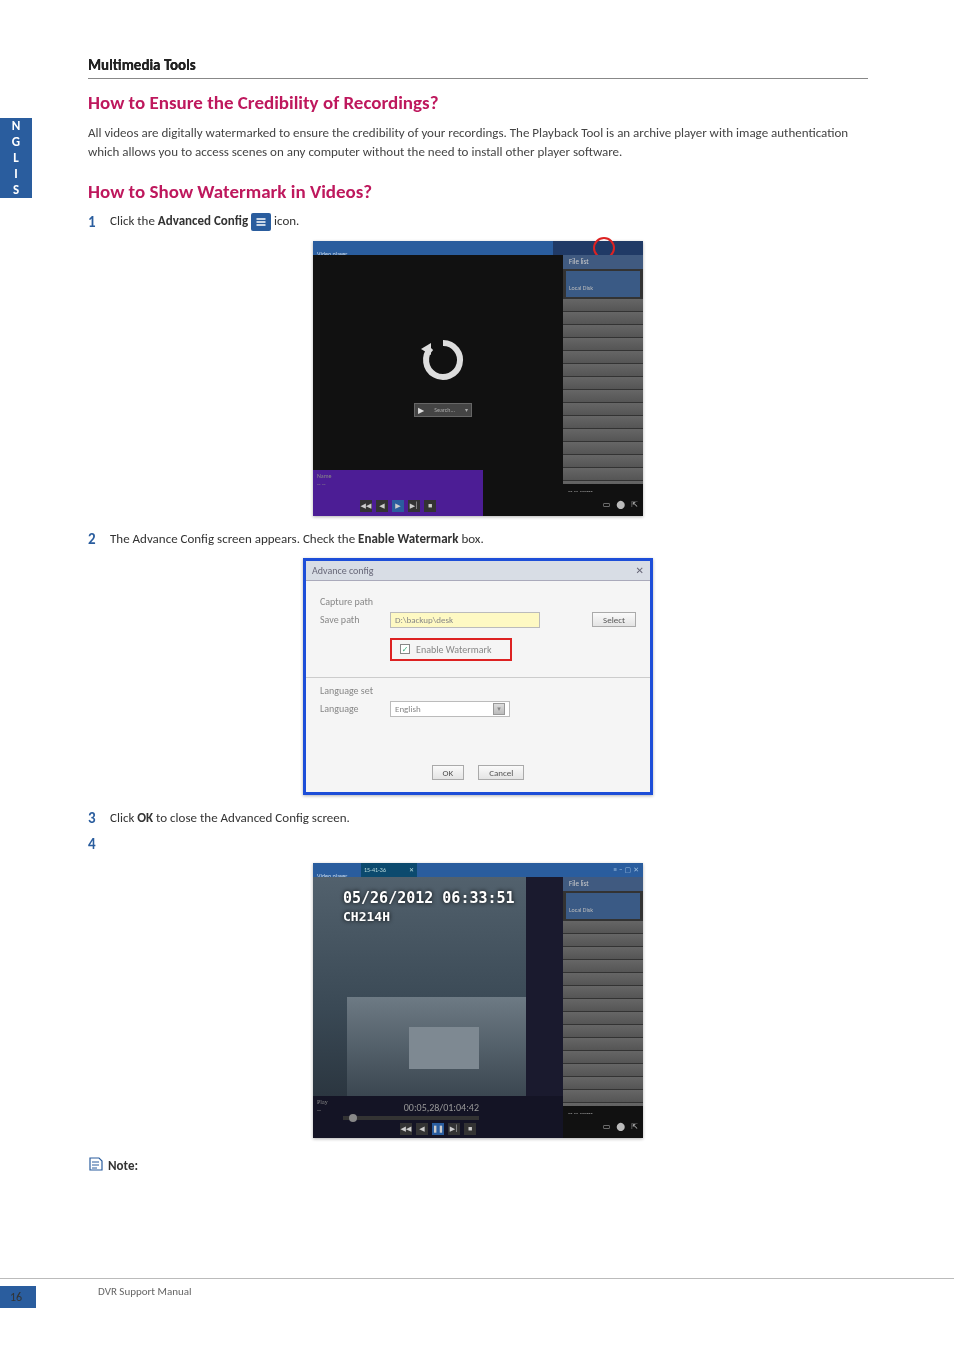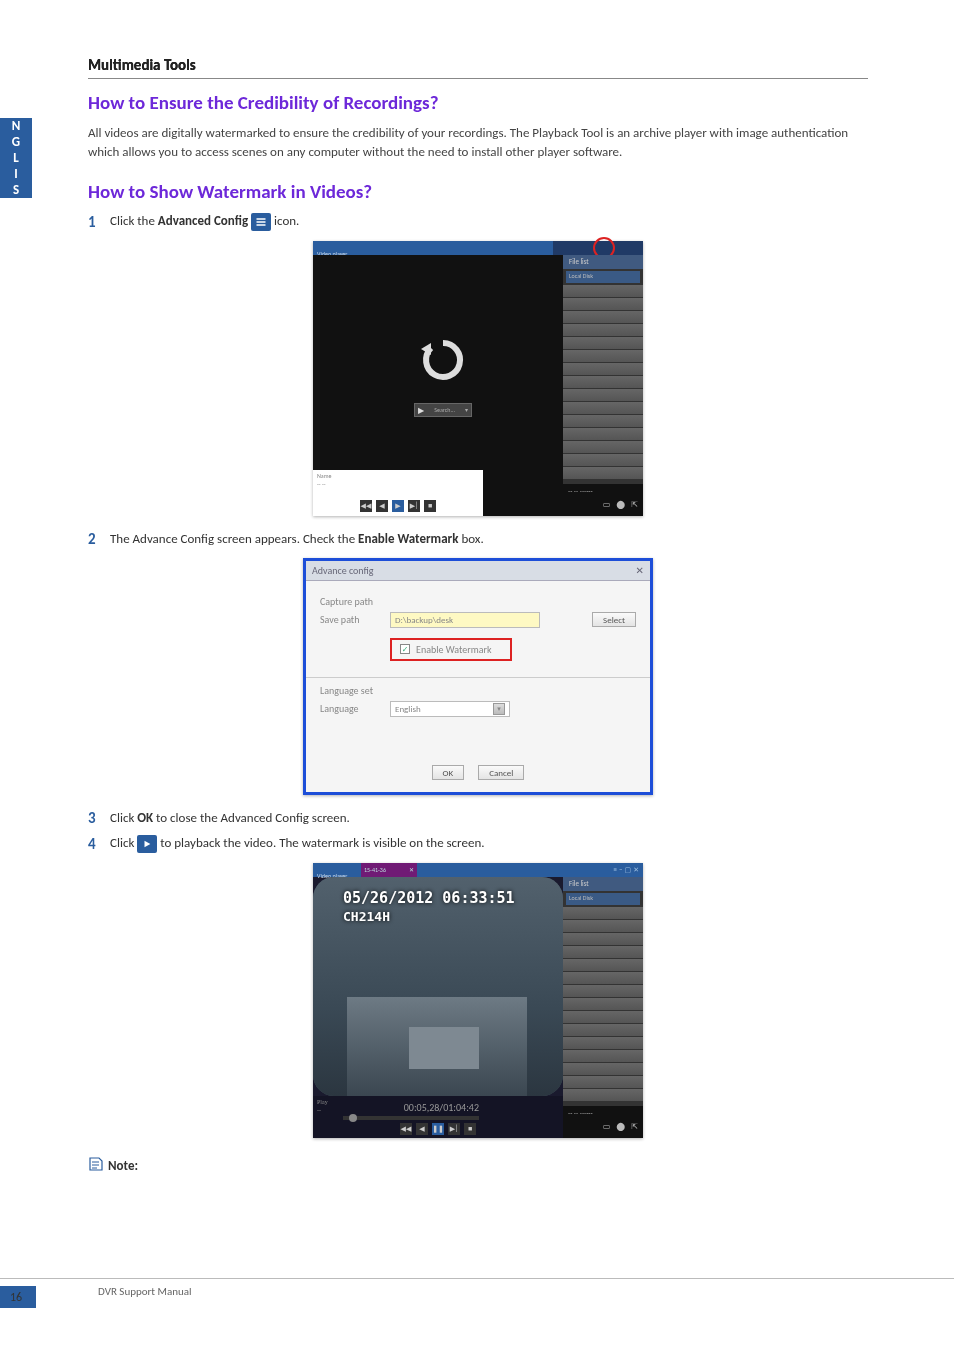--- a/index.html
+++ b/index.html
@@ -40,21 +40,21 @@
     color: #222;
     margin-bottom: 4px;
     text-shadow: 0 0 0 #000;
   }
   .hr {
     border: 0;
     border-top: 1.5px solid #888;
     margin-bottom: 12px;
   }
   h2.blue {
-    color: #6d28d9;
+    color: #be185d;
     font-weight: bold;
     font-size: 19px;
     margin-bottom: 10px;
   }
   p.body {
     font-size: 13px;
     color: #444;
     line-height: 1.45;
     margin-bottom: 18px;
   }
@@ -71,28 +71,28 @@
     margin: 10px auto 14px auto;
     box-shadow: 0 1px 3px rgba(0,0,0,0.3);
   }
   .shot1 { width: 330px; height: 275px; background:#1a1a2e; position:relative; }
   .s1-topbar { height:14px; background:#2a5d9e; position:relative;}
   .s1-topbar-right { position:absolute; right:0; top:0; width:90px; height:14px; background:#203a66; }
   .circle { position:absolute; top:-4px; right:28px; width:22px; height:22px; border:2px solid #d22; border-radius:50%; }
   .s1-left { position:absolute; left:0; top:14px; width:250px; height:261px; background:#111; }
   .s1-right { position:absolute; right:0; top:14px; width:80px; bottom:0; background:#333; }
   .s1-tabline { height:14px; background:#405a80; font-size:7px; color:#ccc; padding:2px 6px; }
-  .s1-entry { height:12px; background:#3a5a85; margin:2px 3px 0 3px; font-size:6px; color:#bbb; padding:1px 3px;}
+  .s1-entry { height:12px; background:#3a5a85; margin:2px 3px 0 3px; font-size:6px; color:#bbb; padding:13px 3px;}
   .s1-rows { margin-top:2px;}
   .s1-row { height:12px; background:linear-gradient(#666,#555); margin:0 0 1px 0; }
   .s1-video { position:absolute; left:70px; top:80px; width:120px; height:110px;  }
   .s1-arrow-circle { width:50px; height:50px; margin:0 auto; position:relative;}
   .s1-arrow-circle svg { width:50px; height:50px; }
   .s1-chip { margin:18px auto 0; width:58px; height:14px; background:#444; border:1px solid #666; font-size:6px; color:#aaa; display:flex; align-items:center; justify-content:space-between; padding:0 3px;}
-  .s1-bottom { position:absolute; bottom:0; left:0; right:80px; height:46px; background:#ffffff;}
+  .s1-bottom { position:absolute; bottom:0; left:0; right:80px; height:46px; background:#4c1d95;}
   .s1-meta { position:absolute; left:4px; bottom:28px; font-size:6px; color:#888; line-height:1.2;}
   .s1-controls { position:absolute; bottom:4px; left:50%; transform:translateX(-50%); display:flex; gap:4px;}
   .ctrl { width:12px; height:12px; background:#333; display:flex; align-items:center; justify-content:center; color:#ccc; font-size:7px;}
   .ctrl.play { background:#2a5d9e; }
   .s1-right-bot { position:absolute; right:0; bottom:0; width:80px; height:32px; background:#111; }
   .s1-rb-row { display:flex; gap:3px; padding:3px 5px; font-size:7px; color:#aaa;}
   .s1-rb-icons { display:flex; gap:6px; padding:0 5px; font-size:8px; color:#bbb; justify-content:flex-end;}
   
   .shot2 { width: 350px; border:3px solid #1d4ed8; background:#f5f5f5; font-size:10px; color:#888; }
   .s2-title { background:#d8dde5; color:#667; padding:3px 6px; font-size:10px; display:flex; justify-content:space-between; border-bottom:1px solid #aab;}
@@ -103,24 +103,24 @@
   .s2-btn { border:1px solid #aaa; background:linear-gradient(#fafafa,#e4e4e4); font-size:9px; padding:1px 10px; color:#555;}
   .s2-check-row { margin:6px 0 10px 70px; border:2px solid #d22; padding:3px 8px; display:inline-flex; align-items:center; gap:6px; width:122px; }
   .s2-check { width:10px; height:10px; border:1px solid #888; background:#fff; display:flex; align-items:center; justify-content:center; font-size:8px; color:#3a7; }
   .s2-hr { border-top:1px solid #ccc; margin:6px -14px; }
   .s2-select { flex:0 0 120px; border:1px solid #bbb; background:#fff; height:16px; font-size:9px; padding:1px 4px; display:flex; align-items:center; justify-content:space-between;}
   .s2-select .sarr { width:12px; height:12px; background:linear-gradient(#ddd,#bbb); border:1px solid #999; font-size:7px; display:flex;align-items:center;justify-content:center;}
   .s2-footer { display:flex; gap:14px; justify-content:center; padding:10px 0 6px; }
   
   .shot3 { width:330px; height:275px; background:#1a1a2e; position:relative;}
   .s3-topbar { height:14px; background:#2a5d9e; position:relative;}
-  .s3-tab { position:absolute; left:48px; top:0; height:14px; width:56px; background:#701a75; font-size:6px; color:#bdd; display:flex;align-items:center;justify-content:space-between;padding:0 3px;}
+  .s3-tab { position:absolute; left:48px; top:0; height:14px; width:56px; background:#0c4a6e; font-size:6px; color:#bdd; display:flex;align-items:center;justify-content:space-between;padding:0 3px;}
   .s3-tr { position:absolute; right:0; top:0; width:40px; height:14px; display:flex; gap:2px; align-items:center; justify-content:flex-end; padding-right:4px;}
   .s3-tr span{font-size:7px;color:#9bd;}
-  .s3-left { position:absolute; left:0; top:14px; width:250px; bottom:42px; background:#3b4a55; overflow:hidden;border-radius:21px;}
+  .s3-left { position:absolute; left:0; top:14px; width:213px; bottom:42px; background:#3b4a55; overflow:hidden;}
   .s3-left .building { position:absolute; inset:0; background:
      linear-gradient(180deg,#52616d 0%,#3a4955 60%, #2b3640 100%);
   }
   .s3-wm { position:absolute; left:30px; top:12px; color:#fff; text-shadow:0 0 4px #000; font-family: monospace;}
   .s3-wm .ts { font-size:15px; font-weight:bold;}
   .s3-wm .cam { font-size:13px; font-weight:bold; margin-top:2px;}
   .s3-floor { position:absolute; left:34px; top:120px; width:180px; height:100px;
     background: linear-gradient(#6d7a84,#3a4650); }
   .s3-block { position:absolute; left:96px; top:150px; width:70px; height:42px; background:#7e8992; }
   .s3-right { position:absolute; right:0; top:14px; width:80px; bottom:0; background:#333;}
@@ -287,29 +287,20 @@
 
   <div class="step">
     <span class="step-num">3</span>
     <span class="step-text">
       <span>Click </span><b>OK</b><span> to close the Advanced Config screen.</span>
     </span>
   </div>
 
   <div class="step">
     <span class="step-num">4</span>
-    <span class="step-text">
-      <span>Click </span>
-      <span class="icon-box play">
-        <svg viewBox="0 0 12 12" width="10" height="10">
-            <polygon points="3,2 10,6 3,10" fill="#fff"></polygon>
-          </svg>
-      </span>
-      <span> to playback the video. The watermark is visible on the screen.</span>
-    </span>
   </div>
 
   <div class="shot shot3">
     <div class="s3-topbar">
       <span style="font-size:6px;color:#cde;padding:2px 4px;">Video player</span>
       <div class="s3-tab">
         <span>15-41-36</span>
         <span>✕</span>
       </div>
       <div class="s3-tr">

